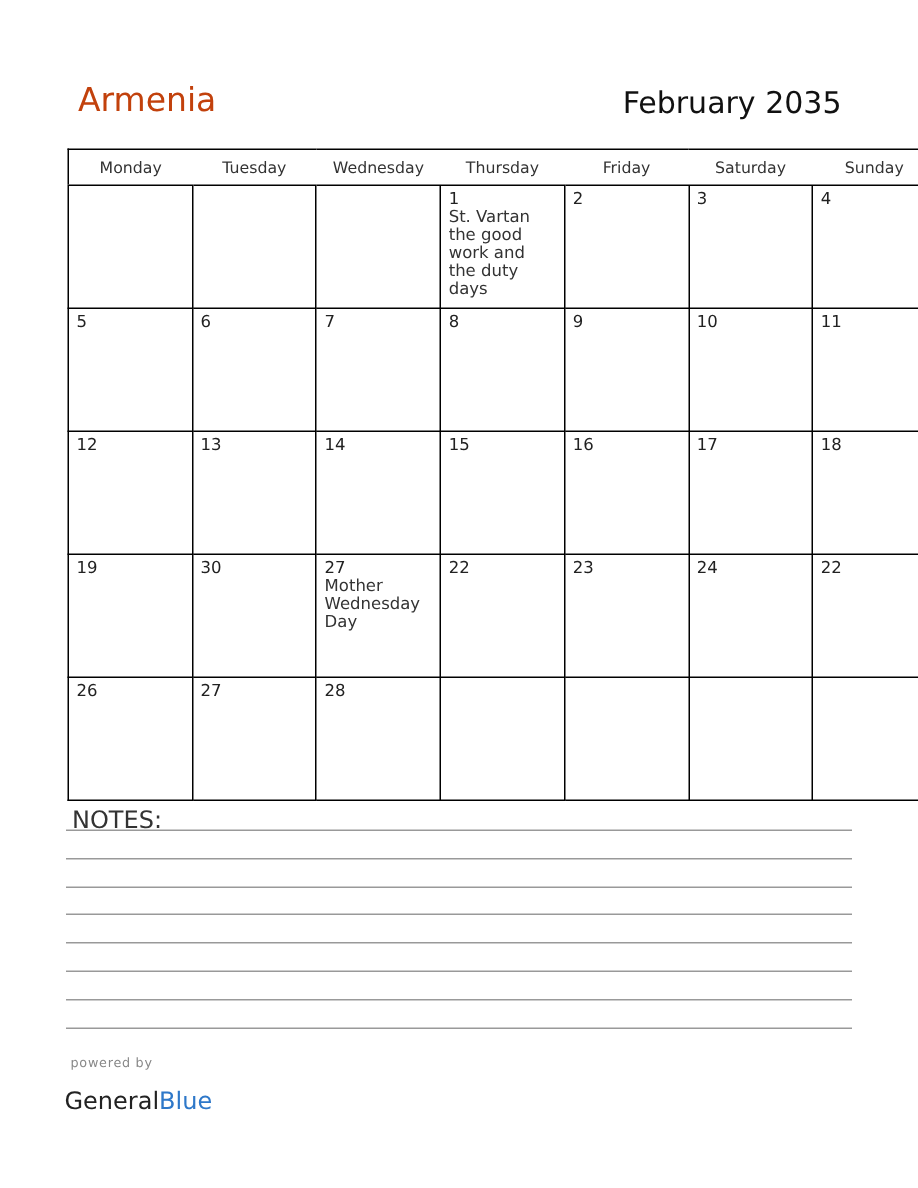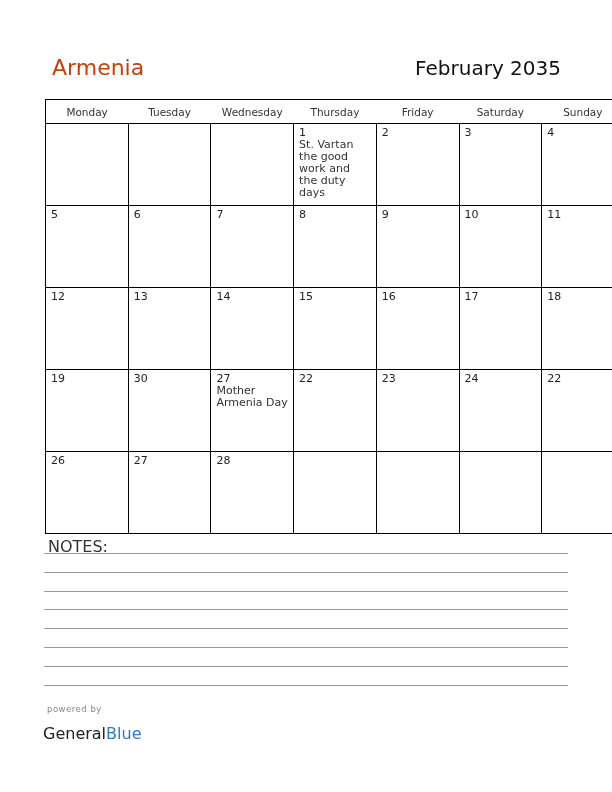--- a/index.html
+++ b/index.html
@@ -109,21 +109,21 @@
       </tr>
       <tr>
         <td>
           <span class="num">19</span>
         </td>
         <td>
           <span class="num">30</span>
         </td>
         <td>
           <span class="num">27</span>
-          <span class="ev">Mother Armenia Day</span>
+          <span class="ev">Mother Wednesday Day</span>
         </td>
         <td>
           <span class="num">22</span>
         </td>
         <td>
           <span class="num">23</span>
         </td>
         <td>
           <span class="num">24</span>
         </td>

